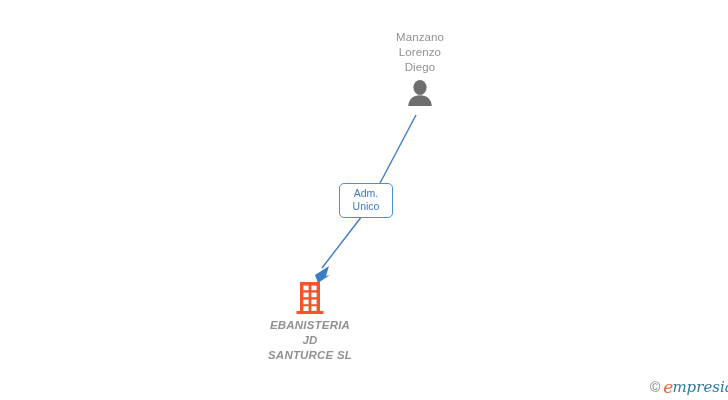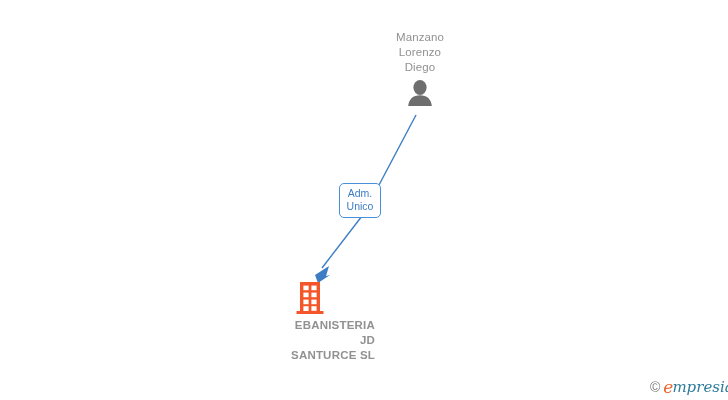--- a/index.html
+++ b/index.html
@@ -51,21 +51,22 @@
     display: flex;
     align-items: flex-start;
     justify-content: center;
   }
   
   .company-node {
     position: absolute;
     left: 245px;
     top: 282px;
     width: 130px;
-    text-align: right;
+    text-align: center;
+    font-style: italic;
   }
   .company-icon-wrap {
     height: 34px;
     display: flex;
     align-items: flex-start;
     justify-content: center;
   }
   .company-label {
     margin-top: 2px;
     font-size: 11.5px;
@@ -73,21 +74,21 @@
     color: #919191;
     font-weight: bold;
     letter-spacing: 0.2px;
     white-space: pre-line;
   }
   
   .relation-box {
     position: absolute;
     left: 339px;
     top: 183px;
-    width: 42px;
+    width: 54px;
     box-sizing: border-box;
     border: 1px solid #4A90D9;
     border-radius: 5px;
     background: #ffffff;
     padding: 3px 2px 4px 2px;
     text-align: center;
     font-size: 10.5px;
     line-height: 13px;
     color: #3C7DC4;
     white-space: pre-line;

